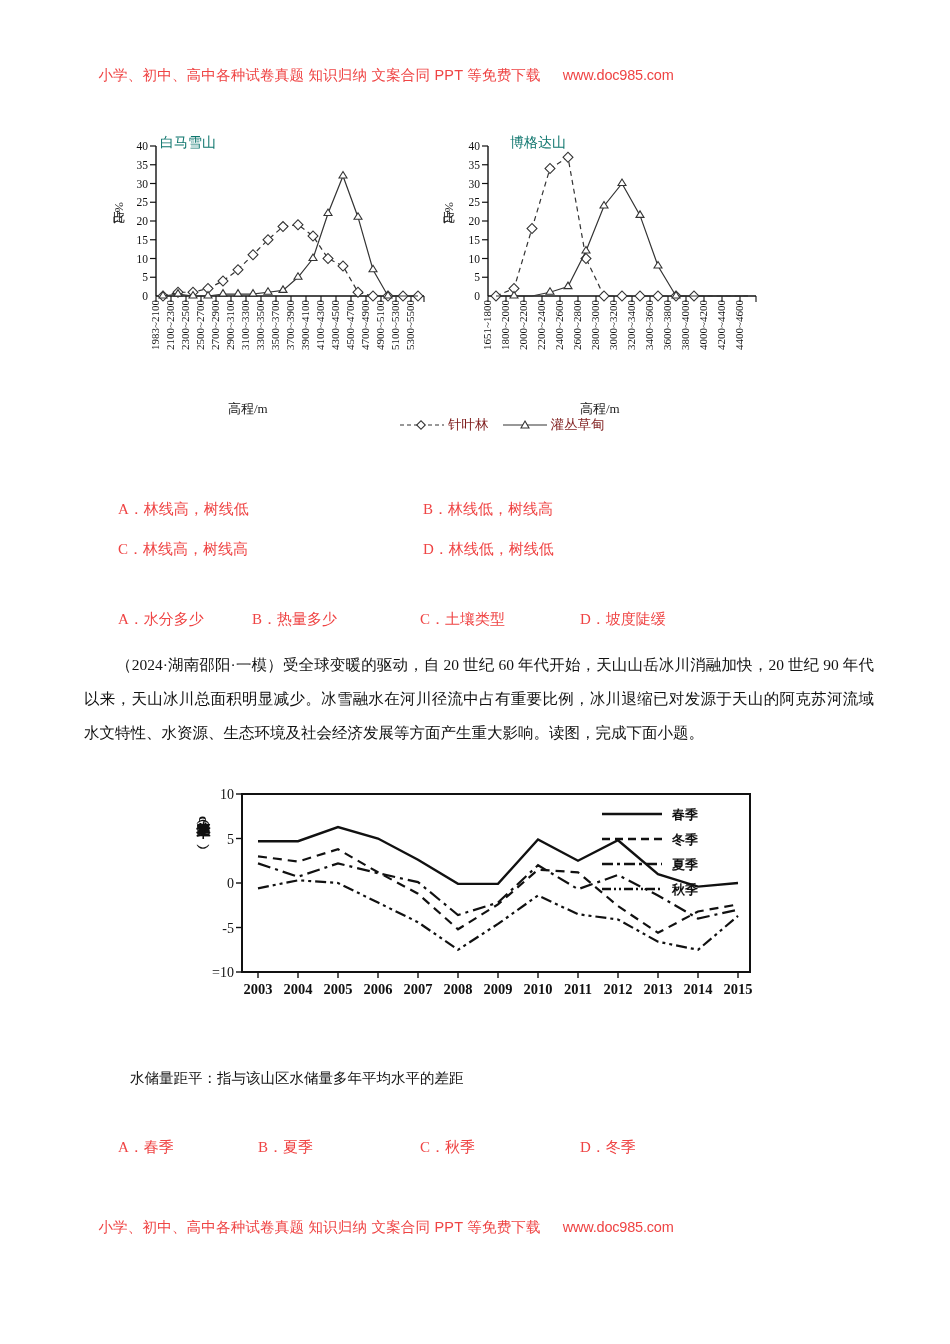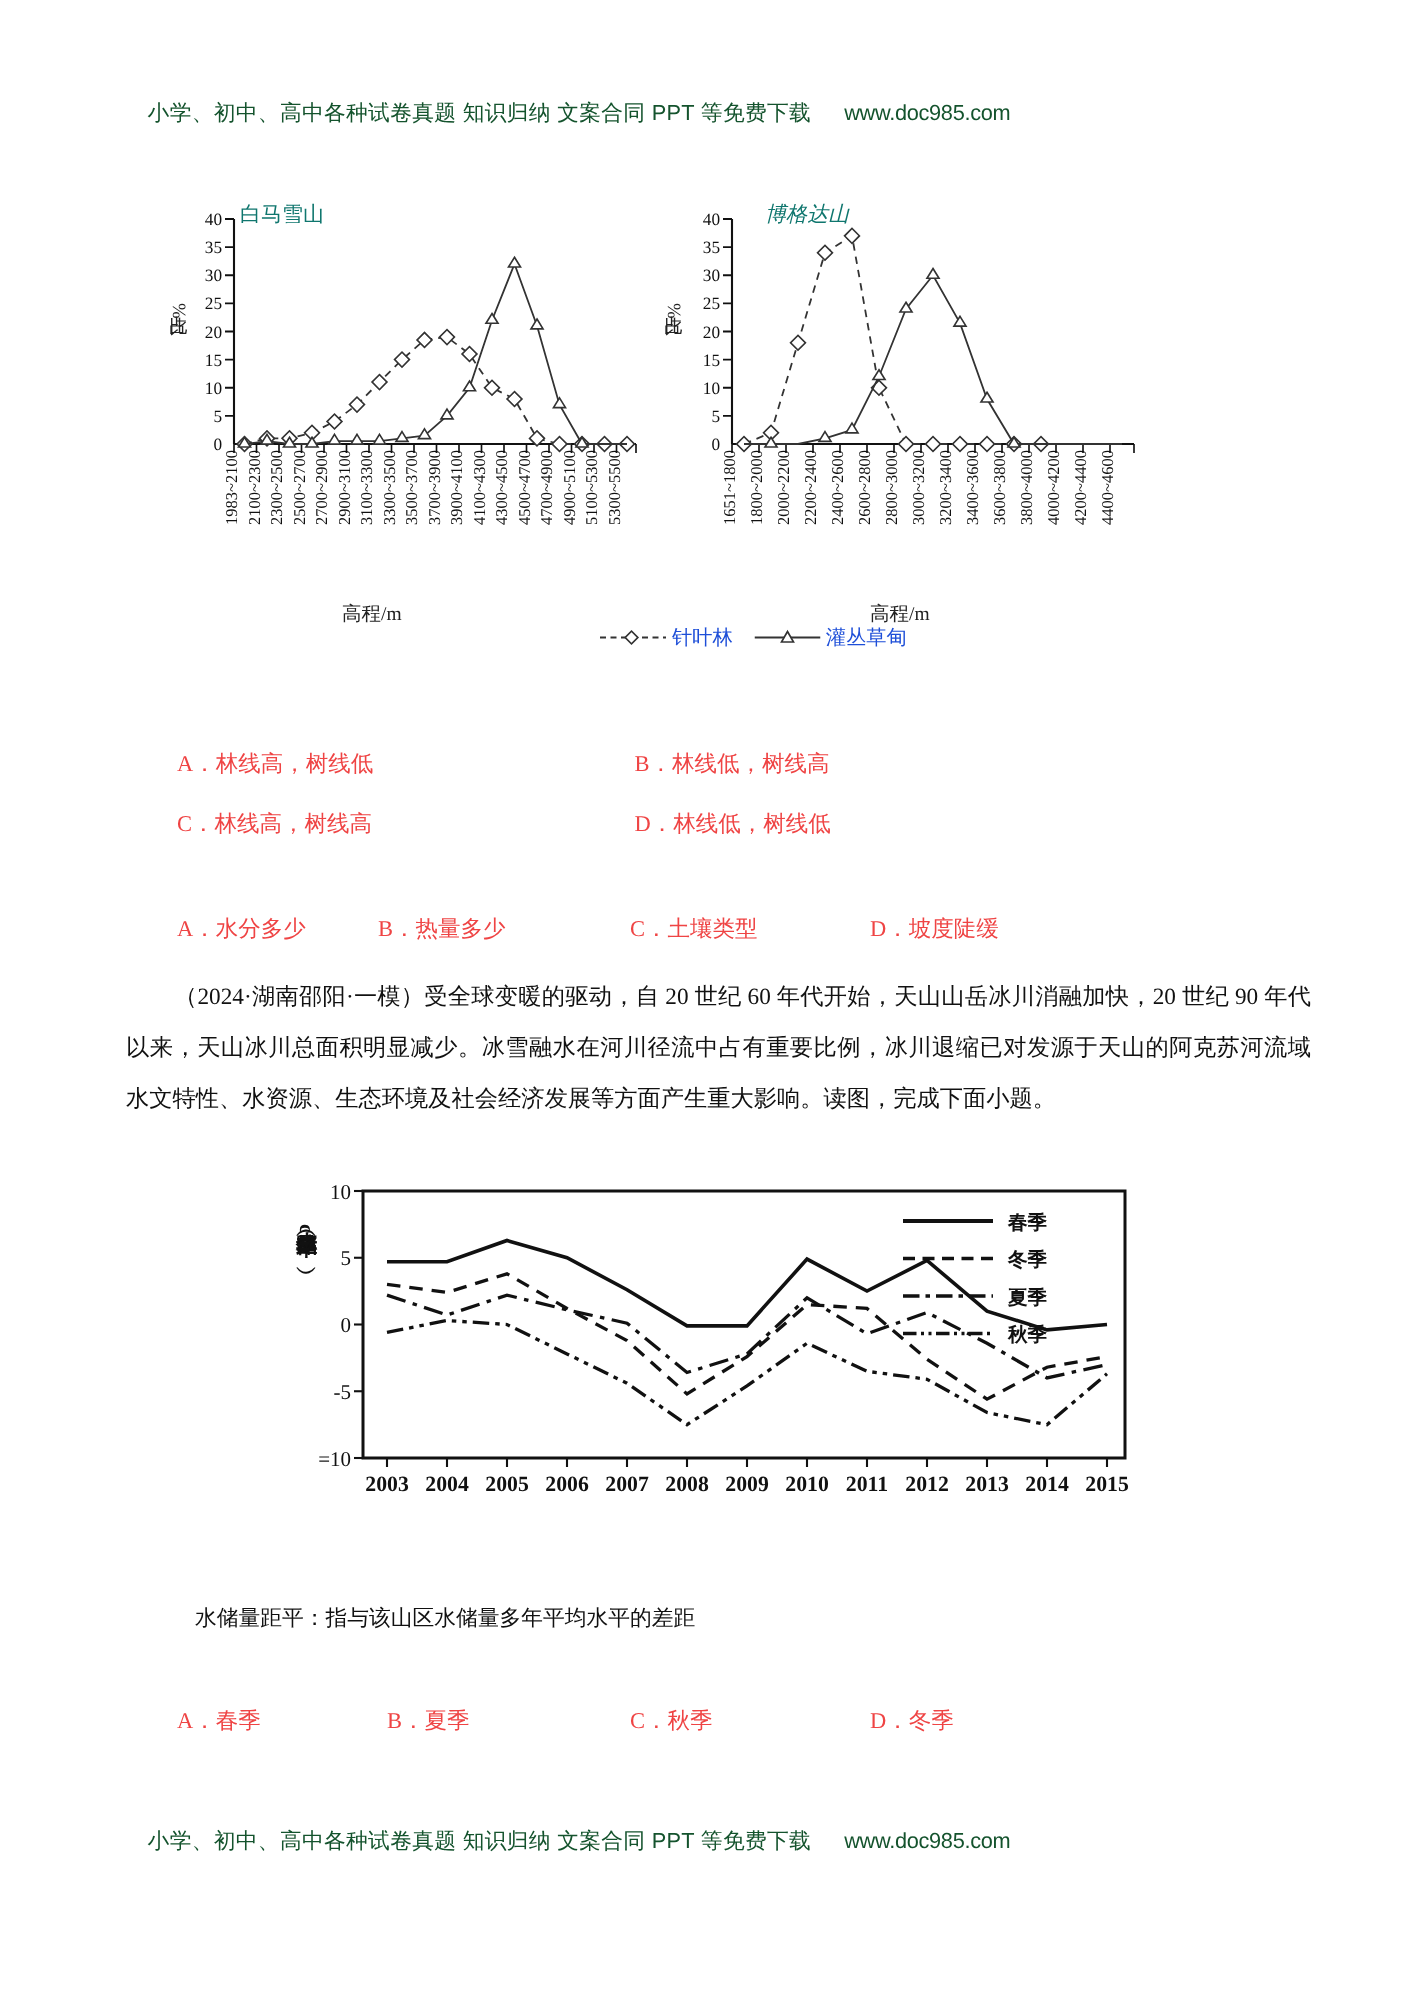--- a/index.html
+++ b/index.html
@@ -20,21 +20,21 @@
     width: 950px;
     height: 1344px;
     box-sizing: border-box;
   }
   .watermark {
     position: absolute;
     left: 0;
     width: 772px;
     text-align: center;
     font-size: 14.5px;
-    color: #14532d;
+    color: #ef4444;
     letter-spacing: 0.2px;
     font-family: "Liberation Sans", "DejaVu Sans", sans-serif;
   }
   .watermark .url {
     font-family: "Liberation Sans", "DejaVu Sans", sans-serif;
     margin-left: 22px;
     letter-spacing: -0.2px;
   }
   .wm-top { top: 66px; }
   .wm-bottom { top: 1218px; }
@@ -57,21 +57,21 @@
   .chart-box.right { left: 330px; }
 
   .chart-title {
     position: absolute;
     top: 6px;
     font-size: 14px;
     color: #0f766e;
     white-space: nowrap;
   }
   .chart-box.left .chart-title  { left: 52px; }
-  .chart-box.right .chart-title { left: 80px; font-style: italic; }
+  .chart-box.right .chart-title { left: 80px; }
 
   .ylabel-vert {
     position: absolute;
     writing-mode: vertical-rl;
     font-size: 12.5px;
     color: #222;
     white-space: nowrap;
     letter-spacing: 1px;
   }
   .chart-box.left .ylabel-vert  { left: 2px;  top: 72px; }
@@ -105,21 +105,21 @@
     white-space: nowrap;
   }
   .chart-box.left .xaxis-title  { left: 120px; }
   .chart-box.right .xaxis-title { left: 150px; }
 
   .fig1-legend {
     position: absolute;
     left: 300px;
     top: 288px;
     font-size: 13px;
-    color: #1d4ed8;
+    color: #7f1d1d;
     white-space: nowrap;
     display: flex;
     align-items: center;
     gap: 14px;
   }
   .legend-entry { display: flex; align-items: center; gap: 4px; }
   .legend-entry span.lg-text { font-size: 13.5px; }
 
   
   .qline {

